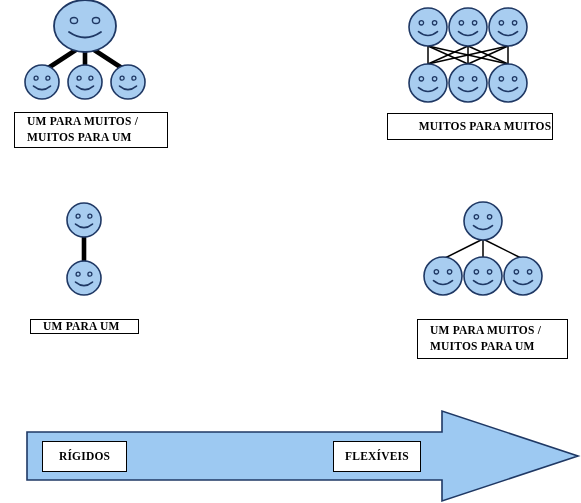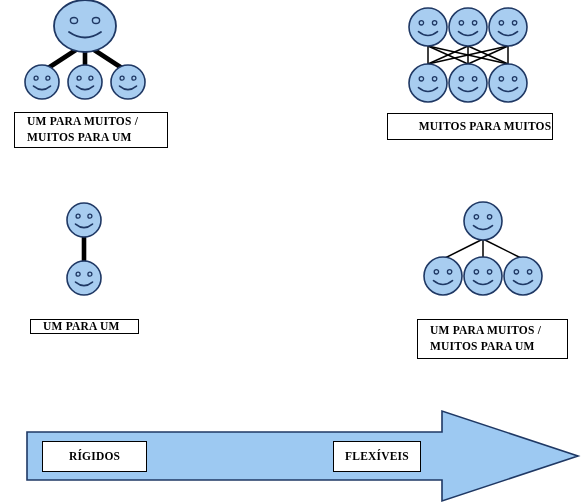--- a/index.html
+++ b/index.html
@@ -52,21 +52,21 @@
   }
   .label-center {
     align-items: center;
     text-align: center;
   }
   
   #label-one-to-many-top  { left: 14px;  top: 112px; width: 154px; height: 36px; }
   #label-many-to-many     { left: 387px; top: 113px; width: 166px; height: 27px; padding-left: 30px; }
   #label-one-to-one       { left: 30px;  top: 319px; width: 109px; height: 15px; }
   #label-one-to-many-bot  { left: 417px; top: 319px; width: 151px; height: 40px; }
-  #label-rigidos          { left: 42px;  top: 441px; width: 105px;  height: 31px; }
+  #label-rigidos          { left: 42px;  top: 441px; width: 85px;  height: 31px; }
   #label-flexiveis        { left: 333px; top: 441px; width: 88px;  height: 31px; }
 </style>
 </head>
 <body>
 
 <div id="stage">
 
   <svg class="layer" viewBox="0 0 581 503">
     <defs>
 

